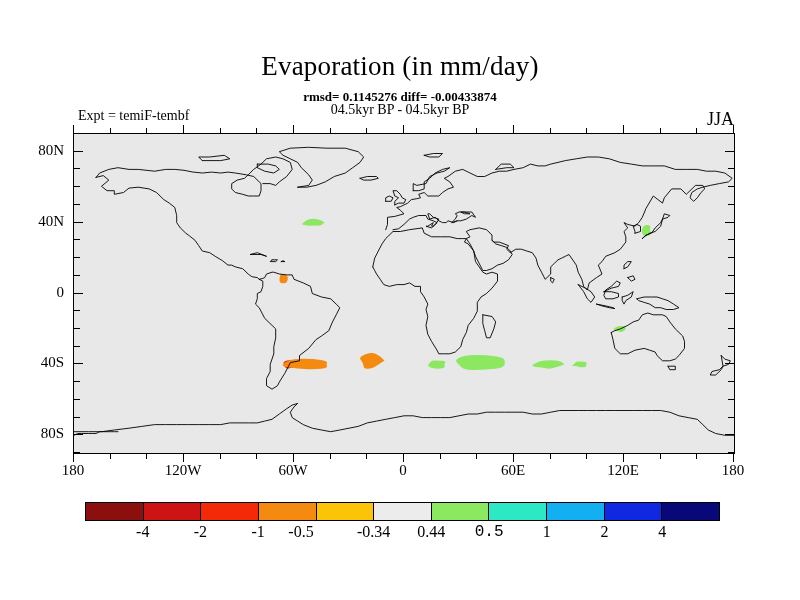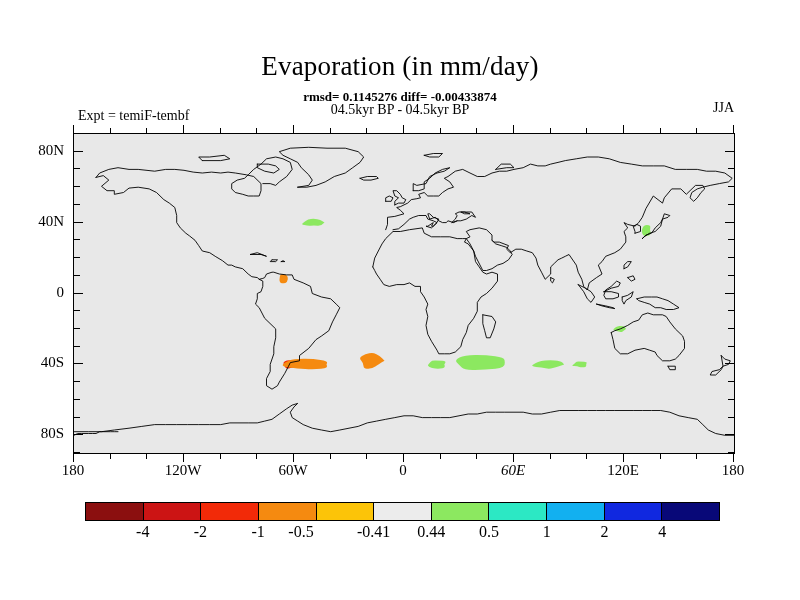--- a/index.html
+++ b/index.html
@@ -50,22 +50,22 @@
     position: absolute;
     left: 78px;
     top: 108px;
     font-size: 14px;
     line-height: 16px;
     white-space: nowrap;
   }
   #season-label {
     position: absolute;
     right: 66px;
-    top: 100px;
-    font-size: 14px;
+    top: 111px;
+    font-size: 18px;
     line-height: 16px;
     white-space: nowrap;
   }
 
   
   #map-frame {
     position: absolute;
     left: 73px;
     top: 133px;
     width: 660px;
@@ -298,21 +298,21 @@
     <div class="tick tick-x-top major" style="left: 733px;"></div>
     <div class="ylabel" style="top: 142.722px; margin-left: 36px;">80N</div>
     <div class="ylabel" style="top: 213.611px;">40N</div>
     <div class="ylabel" style="top: 284.5px;">0</div>
     <div class="ylabel" style="top: 355.389px;">40S</div>
     <div class="ylabel" style="top: 426.278px;">80S</div>
     <div class="xlabel" style="left: 73px;">180</div>
     <div class="xlabel" style="left: 183px;">120W</div>
     <div class="xlabel" style="left: 293px;">60W</div>
     <div class="xlabel" style="left: 403px;">0</div>
-    <div class="xlabel" style="left: 513px; font-style: italic;">60E</div>
+    <div class="xlabel" style="left: 513px;">60E</div>
     <div class="xlabel" style="left: 623px;">120E</div>
     <div class="xlabel" style="left: 733px;">180</div>
   </div>
 
 <div id="colorbar-wrap">
     <div class="cb-seg" title="&lt; -4" style="background: rgb(139, 15, 15);"></div>
     <div class="cb-seg" title="-4 to -2" style="background: rgb(204, 20, 20);"></div>
     <div class="cb-seg" title="-2 to -1" style="background: rgb(242, 42, 8);"></div>
     <div class="cb-seg" title="-1 to -0.5" style="background: rgb(245, 138, 16);"></div>
     <div class="cb-seg" title="-0.5 to -0.25" style="background: rgb(252, 196, 8);"></div>
@@ -321,19 +321,19 @@
     <div class="cb-seg" title="0.5 to 1" style="background: rgb(44, 232, 196);"></div>
     <div class="cb-seg" title="1 to 2" style="background: rgb(18, 176, 240);"></div>
     <div class="cb-seg" title="2 to 4" style="background: rgb(16, 40, 224);"></div>
     <div class="cb-seg" title="&gt; 4" style="background: rgb(8, 8, 120);"></div>
   </div>
 <div id="colorbar-labels">
     <div class="cb-tick-label" style="left: 142.727px;">-4</div>
     <div class="cb-tick-label" style="left: 200.455px;">-2</div>
     <div class="cb-tick-label" style="left: 258.182px;">-1</div>
     <div class="cb-tick-label" style="left: 301px;">-0.5</div>
-    <div class="cb-tick-label" style="left: 373.636px;">-0.41</div>
+    <div class="cb-tick-label" style="left: 373.636px;">-0.34</div>
     <div class="cb-tick-label" style="left: 431.364px;">0.44</div>
-    <div class="cb-tick-label" style="left: 489.091px;">0.5</div>
+    <div class="cb-tick-label" style="left: 489.091px; font-family: Liberation Mono, monospace;">0.5</div>
     <div class="cb-tick-label" style="left: 546.818px;">1</div>
     <div class="cb-tick-label" style="left: 604.545px;">2</div>
     <div class="cb-tick-label" style="left: 662.273px;">4</div>
   </div>
 
 </body></html>

